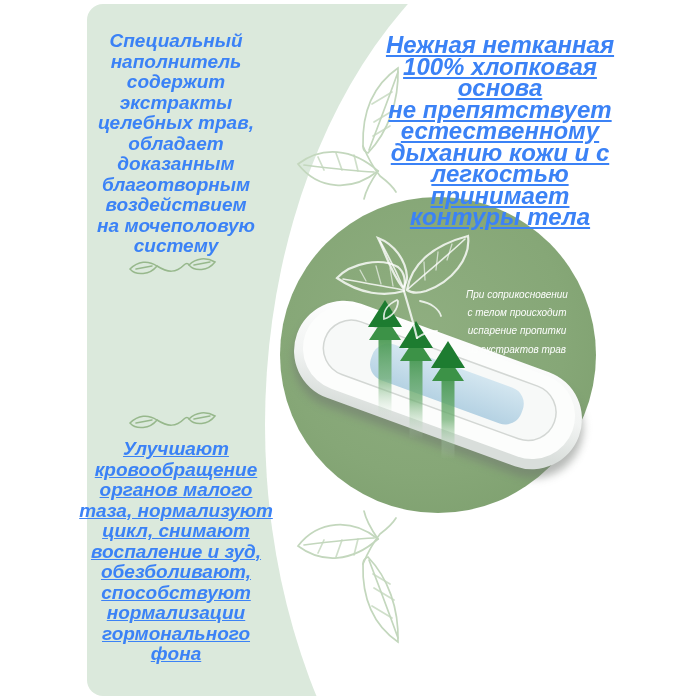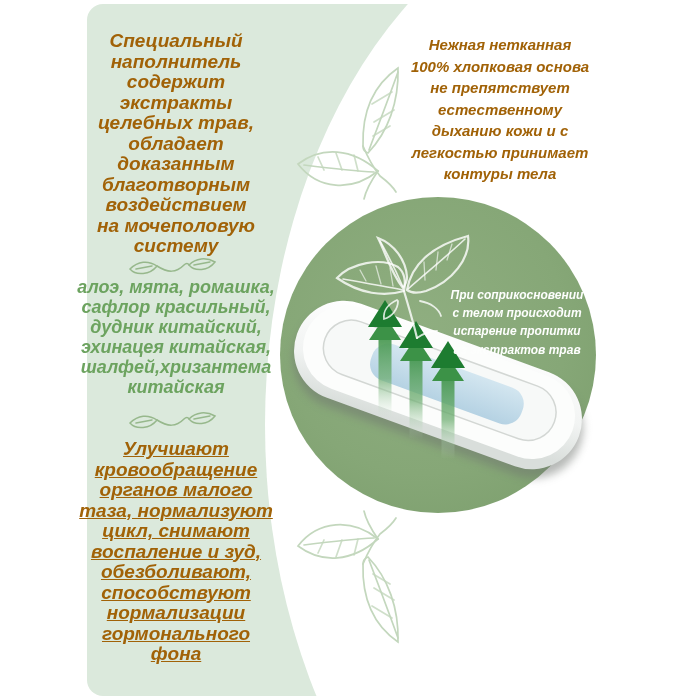--- a/index.html
+++ b/index.html
@@ -6,30 +6,30 @@
   #stage{
     position:relative;width:700px;height:700px;overflow:hidden;
     background:#ffffff;
     font-family:"Liberation Sans",sans-serif;
   }
   #bg{position:absolute;left:0;top:0;}
   .txt{
     position:absolute;
     font-style:italic;
     font-weight:600;
-    color:#a16207;
+    color:#3b82f6;
     text-align:center;
     white-space:pre-line;
     line-height:20.5px;
     font-size:19px;
     letter-spacing:0px;
   }
   .txt.green{color:#6ca35f;font-size:18px;line-height:20px;}
-  .txt.white{color:#fdfefd;font-size:12px;line-height:18.2px;font-weight:700;text-align:center;}
-  .txt.right{font-size:15px;line-height:21.5px;}
+  .txt.white{color:#fdfefd;font-size:10px;line-height:18.2px;font-weight:400;text-align:center;}
+  .txt.right{font-size:24px;line-height:21.5px;text-decoration:underline;}
 </style>
 </head>
 <body>
 
 <div id="stage">
 
   <svg id="bg" width="700" height="700" viewBox="0 0 700 700">
     <defs>
       <radialGradient id="circleGrad" cx="45%" cy="42%" r="65%">
         <stop offset="0%" stop-color="#8fae80"></stop>
@@ -135,26 +135,20 @@
 содержит
 экстракты
 целебных трав,
 обладает
 доказанным
 благотворным
 воздействием
 на мочеполовую
 систему</div>
 
-  <div class="txt green" style="left:68px;top:277px;width:216px;">алоэ, мята, ромашка,
-сафлор красильный,
-дудник китайский,
-эхинацея китайская,
-шалфей,хризантема
-китайская</div>
 
   <div class="txt" style="left:74px;top:439px;width:204px;text-decoration:underline;">Улучшают
 кровообращение
 органов малого
 таза, нормализуют
 цикл, снимают
 воспаление и зуд,
 обезболивают,
 способствуют
 нормализации

